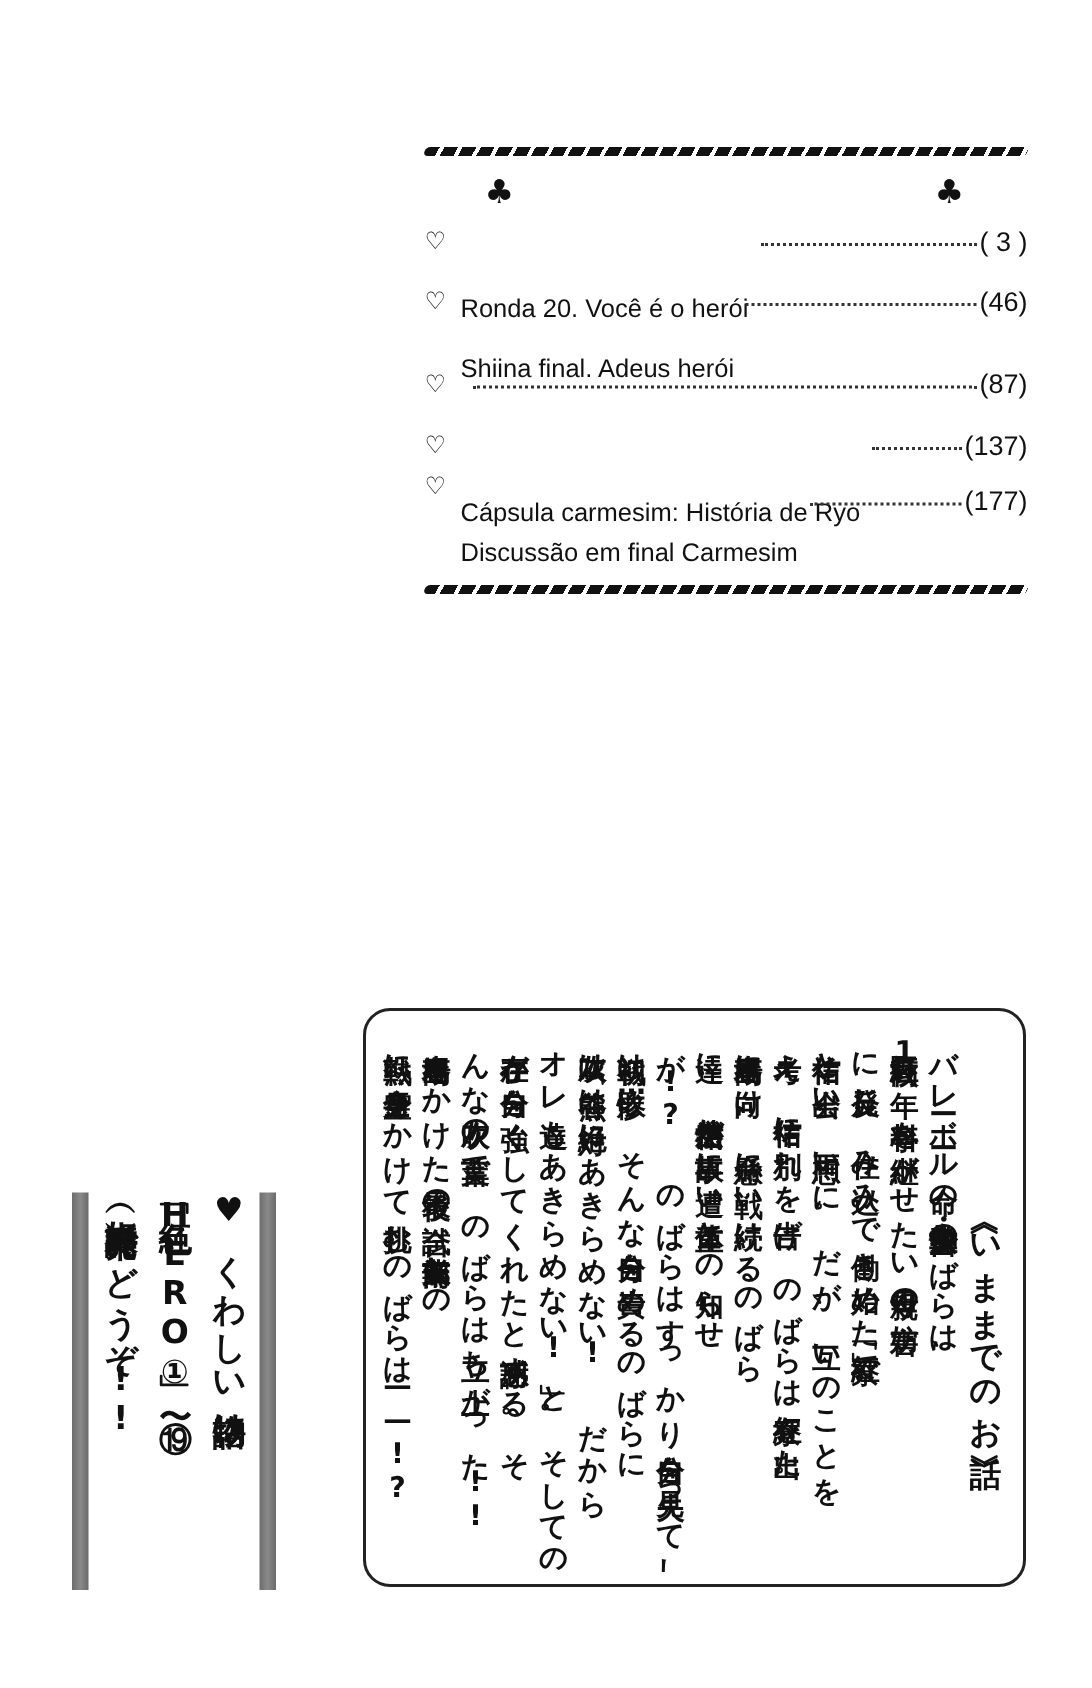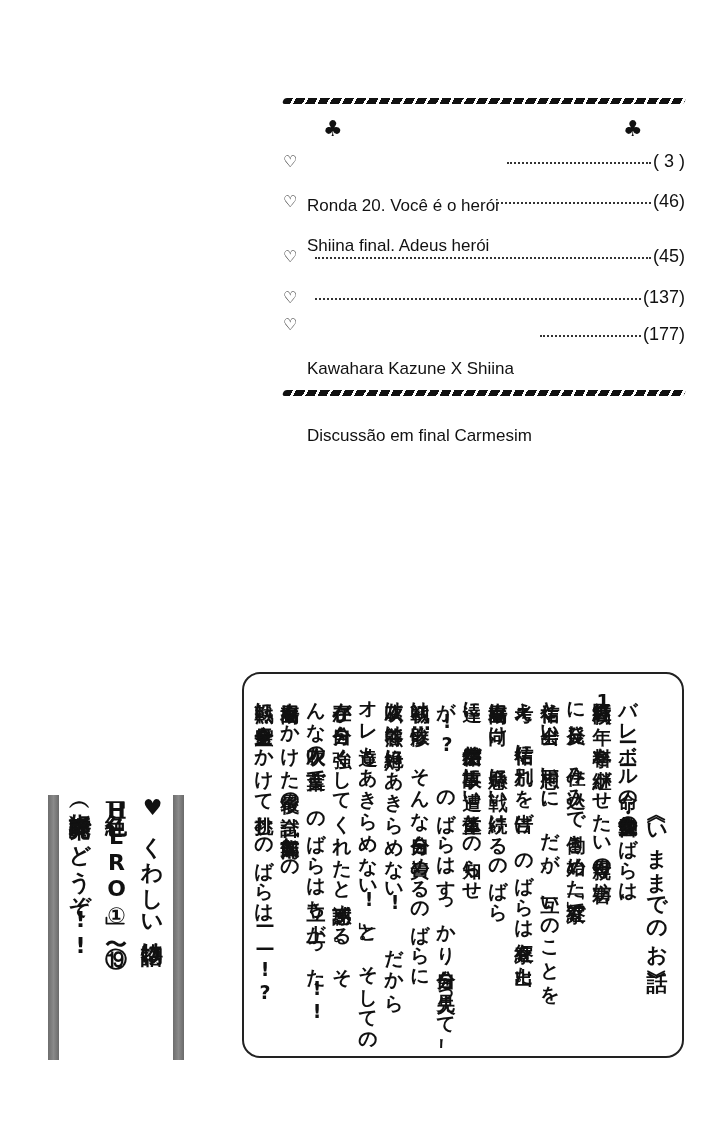--- a/index.html
+++ b/index.html
@@ -194,33 +194,33 @@
   <div class="entry" style="top:92px;">
     <span class="heart">♡</span>
     <span class="title">Shiina final. Adeus herói</span>
     <span class="dots"></span>
     <span class="page">(46)</span>
   </div>
 
   <div class="entry" style="top:147px;">
     <span class="heart">♡</span>
     <span class="dots"></span>
-    <span class="page">(45)</span>
+    <span class="page">(87)</span>
   </div>
 
   <div class="entry" style="top:188px;">
     <span class="heart">♡</span>
+    <span class="title">Cápsula carmesim: História de Ryo</span>
     <span class="dots"></span>
     <span class="page">(137)</span>
   </div>
 
   <div class="entry multi" style="top:215px;">
     <span class="heart">♡</span>
     <div class="title-block">
-      <span class="title">Kawahara Kazune X Shiina</span>
       <span class="title">Discussão em final Carmesim</span>
     </div>
     <div class="dots-page">
       <span class="dots"></span>
       <span class="page">(177)</span>
     </div>
   </div>
 
   <div class="rope bottom"></div>
 </div>

